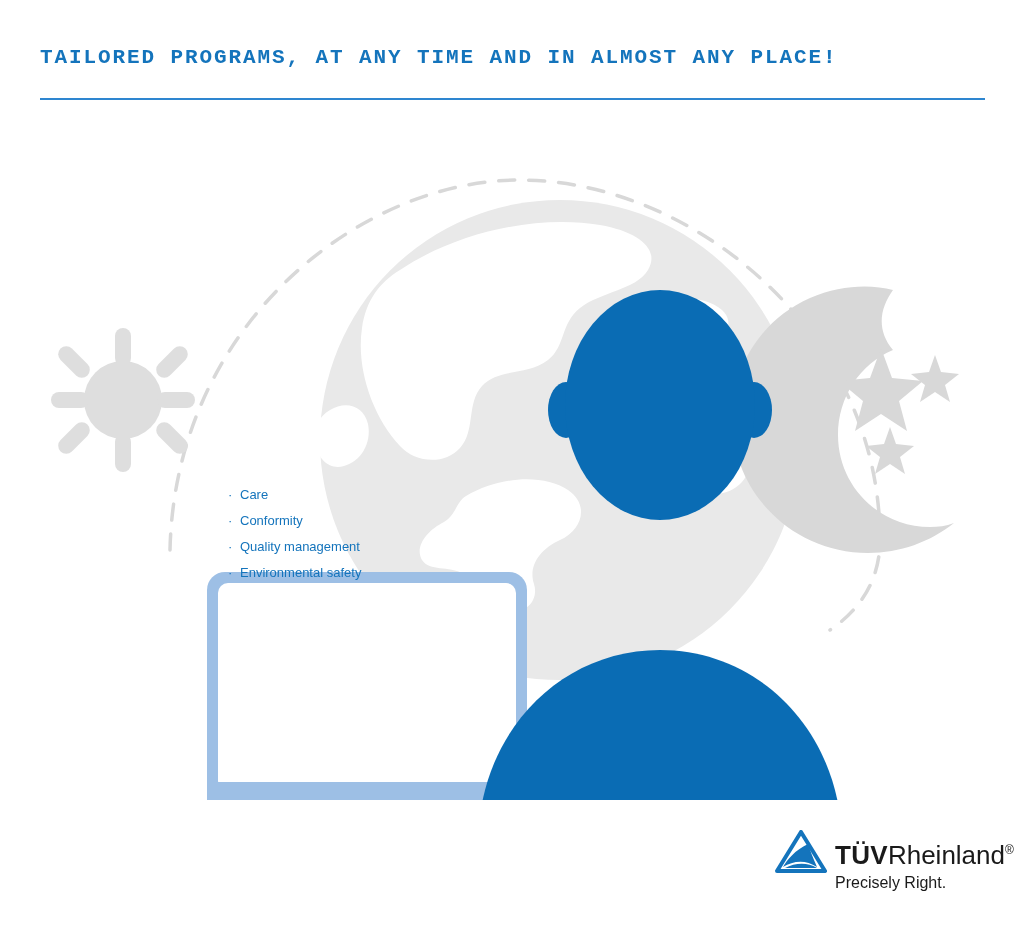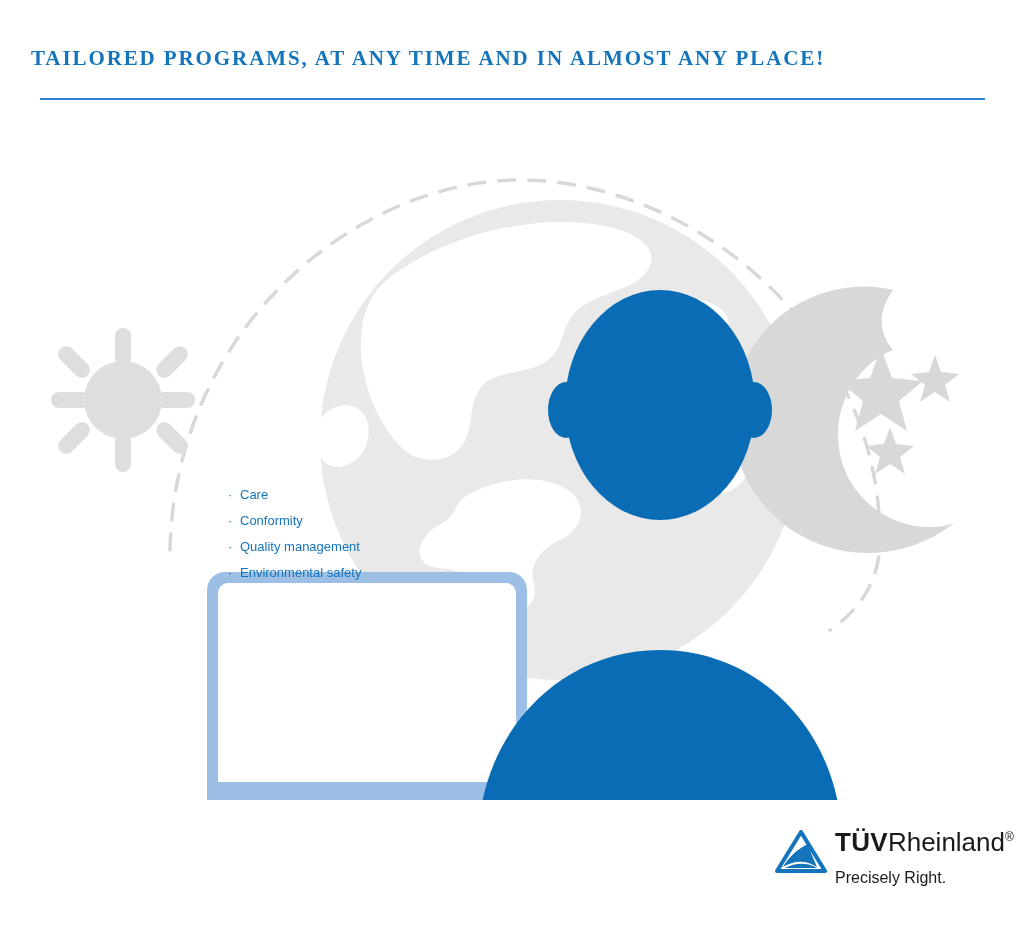--- a/index.html
+++ b/index.html
@@ -11,23 +11,23 @@
     width: 1024px;
     height: 930px;
     position: relative;
     overflow: hidden;
     font-family: "Liberation Sans", sans-serif;
   }
 
   
   #headline {
     position: absolute;
-    left: 31px;
+    left: 40px;
     top: 46px;
-    font-family: Liberation Serif, serif;
+    font-family: Liberation Mono, monospace;
     font-weight: bold;
     font-size: 21px;
     letter-spacing: 1.9px;
     color: #1474BC;
     white-space: nowrap;
   }
   #header-rule {
     position: absolute;
     left: 40px;
     top: 98px;
@@ -77,40 +77,40 @@
     height: 70px;
   }
   #logo-mark {
     position: absolute;
     left: 0;
     top: 2px;
   }
   #logo-text {
     position: absolute;
     left: 60px;
-    top: 0;
+    top: 13px;
   }
   #logo-wordmark {
     font-family: "Liberation Sans", sans-serif;
     font-size: 26px;
     color: #1A1A1A;
     line-height: 28px;
     white-space: nowrap;
   }
   #logo-wordmark .bold { font-weight: bold; letter-spacing: 0.3px; }
   #logo-wordmark .reg {
     font-size: 12px;
     vertical-align: super;
     line-height: 1;
   }
   #logo-tagline {
     font-family: "Liberation Sans", sans-serif;
     font-size: 16px;
     color: #1A1A1A;
-    margin-top: 13px;
+    margin-top: 5px;
     white-space: nowrap;
   }
 </style>
 </head>
 <body>
 
 <div id="headline">TAILORED PROGRAMS, AT ANY TIME AND IN ALMOST ANY PLACE!</div>
 <div id="header-rule"></div>
 
 <div id="illustration">

